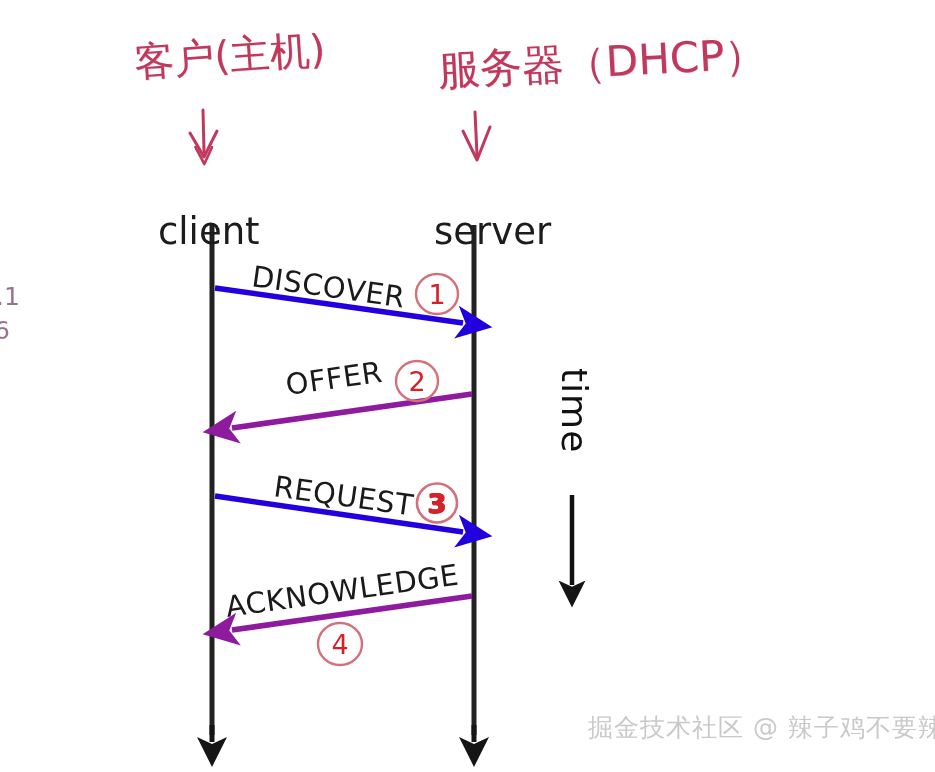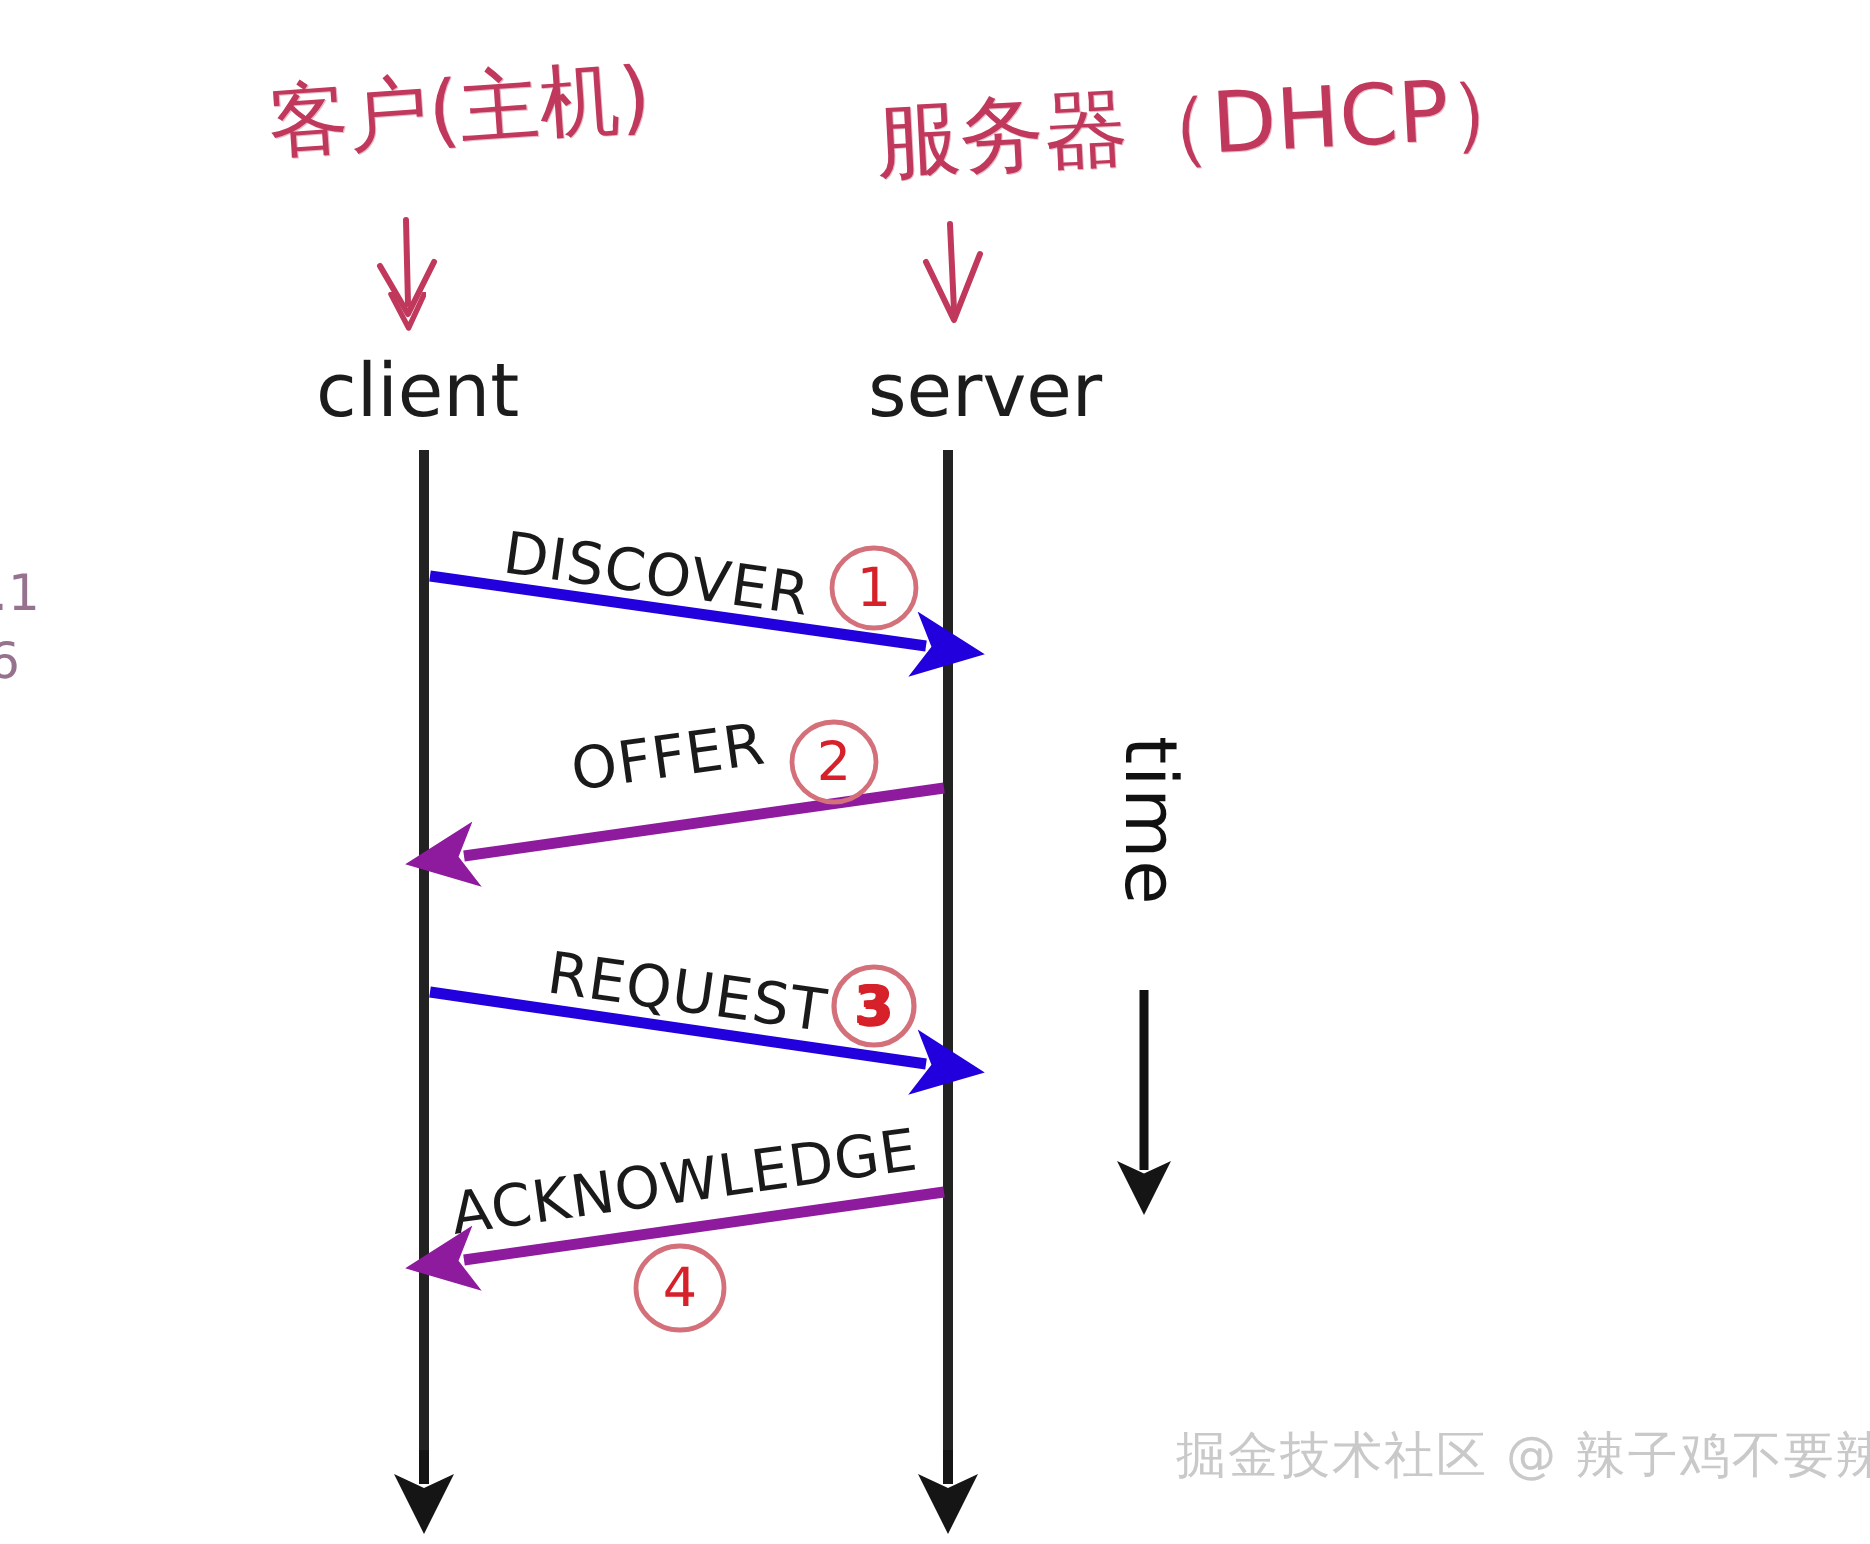--- a/index.html
+++ b/index.html
@@ -27,20 +27,21 @@
   .txt {
     position: absolute;
     white-space: pre;
     line-height: 1;
   }
   .actor-label {
     font-family: "DejaVu Sans", sans-serif;
     font-size: 37px;
     color: #1c1c1c;
     letter-spacing: 0px;
+    margin-top: 36px;
   }
   .hand-note {
     font-family: "DejaVu Sans", sans-serif;
     font-size: 40px;
     color: #c0395c;
     font-weight: 500;
     transform: rotate(-4deg);
     transform-origin: left top;
     text-shadow: 0.5px 0.5px 0 rgba(192,57,92,0.35);
   }

